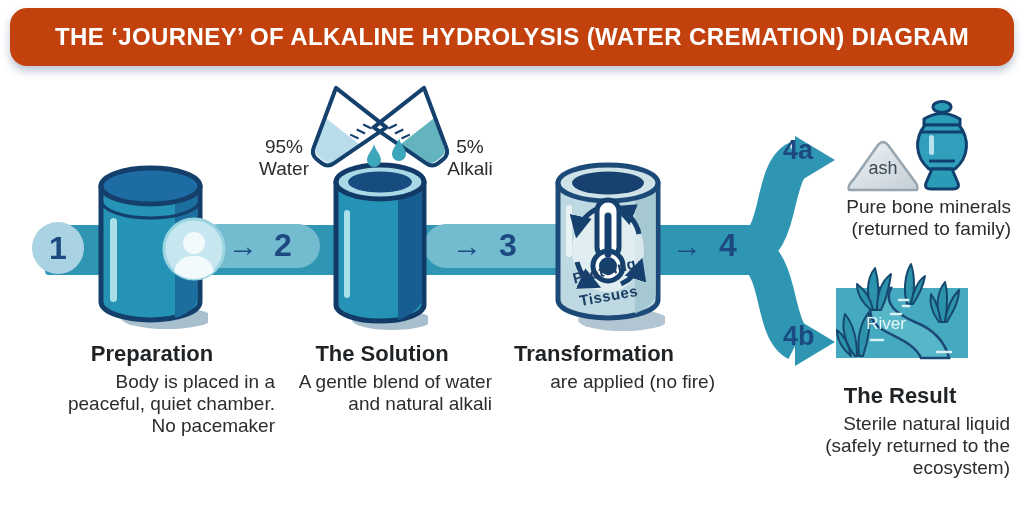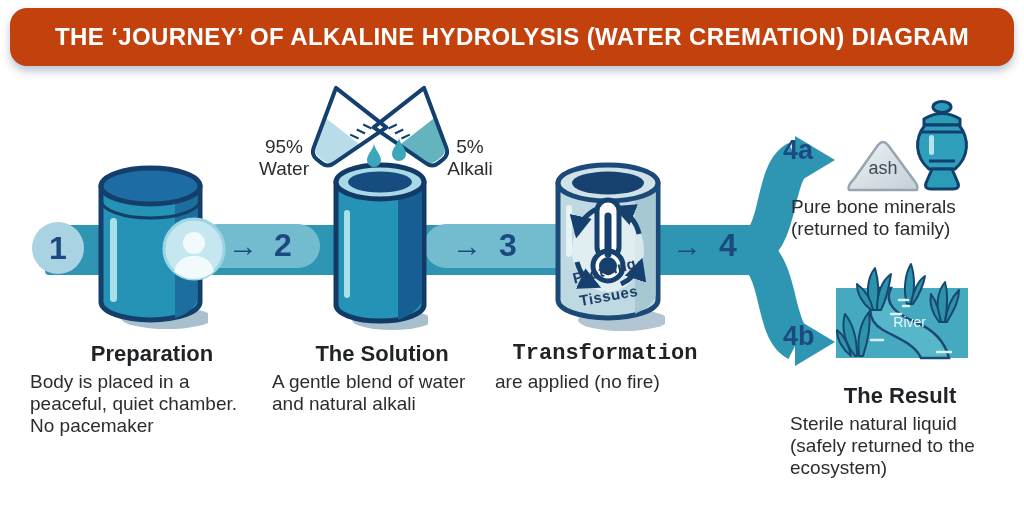--- a/index.html
+++ b/index.html
@@ -17,25 +17,25 @@
   .pillA{left:196px;width:124px;}
   .pillB{left:424px;width:162px;}
   .badge{left:32px;top:222px;width:52px;height:52px;border-radius:50%;background:#a9d3e2;z-index:4;
          display:flex;align-items:center;justify-content:center;}
   .num{color:#1c4a80;font-weight:bold;font-size:32px;z-index:5;line-height:1;}
   .arrow{color:#1c4a80;font-weight:bold;font-size:30px;z-index:5;line-height:1;}
   .blabel{color:#1c4a80;font-weight:bold;font-size:27px;z-index:5;line-height:1;}
   .icon{z-index:3;}
   
   .stitle{font-size:22px;font-weight:bold;color:#1f2326;text-align:center;z-index:6;line-height:1.2;}
-  .sdesc{font-size:19px;color:#2a2d30;text-align:left;line-height:22px;z-index:6;}
+  .sdesc{font-size:19px;color:#2a2d30;text-align:right;line-height:22px;z-index:6;}
   .small-label{font-size:19px;color:#2a2d30;text-align:center;line-height:22px;z-index:6;}
   .curve-text{color:#1d3f66;font-weight:bold;font-size:15px;letter-spacing:.5px;z-index:6;}
   .ash-label{font-size:18px;color:#3c4a55;text-align:center;z-index:6;}
-  .river-label{font-size:14px;color:#eaf7f9;text-align:right;z-index:6;}
+  .river-label{font-size:17px;color:#eaf7f9;text-align:center;z-index:6;}
 </style>
 </head>
 <body>
 
 <div class="stage">
 
   <div class="abs header">
     <h1>THE ‘JOURNEY’ OF ALKALINE HYDROLYSIS (WATER CREMATION) DIAGRAM</h1>
   </div>
 
@@ -207,21 +207,21 @@
     <div>peaceful, quiet chamber.</div>
     <div>No pacemaker</div>
   </div>
 
   <div class="abs stitle" style="left:272px;top:341px;width:220px;">The Solution</div>
   <div class="abs sdesc" style="left:272px;top:371px;width:220px;">
     <div>A gentle blend of water</div>
     <div>and natural alkali</div>
   </div>
 
-  <div class="abs stitle" style="left:495px;top:341px;width:220px;font-family:Liberation Mono, monospace;">Transformation</div>
+  <div class="abs stitle" style="left:484px;top:341px;width:220px;">Transformation</div>
   <div class="abs sdesc" style="left:495px;top:371px;width:220px;">
     <div>are applied (no fire)</div>
   </div>
 
   <div class="abs stitle" style="left:790px;top:383px;width:220px;">The Result</div>
   <div class="abs sdesc" style="left:790px;top:413px;width:220px;">
     <div>Sterile natural liquid</div>
     <div>(safely returned to the</div>
     <div>ecosystem)</div>
   </div>

